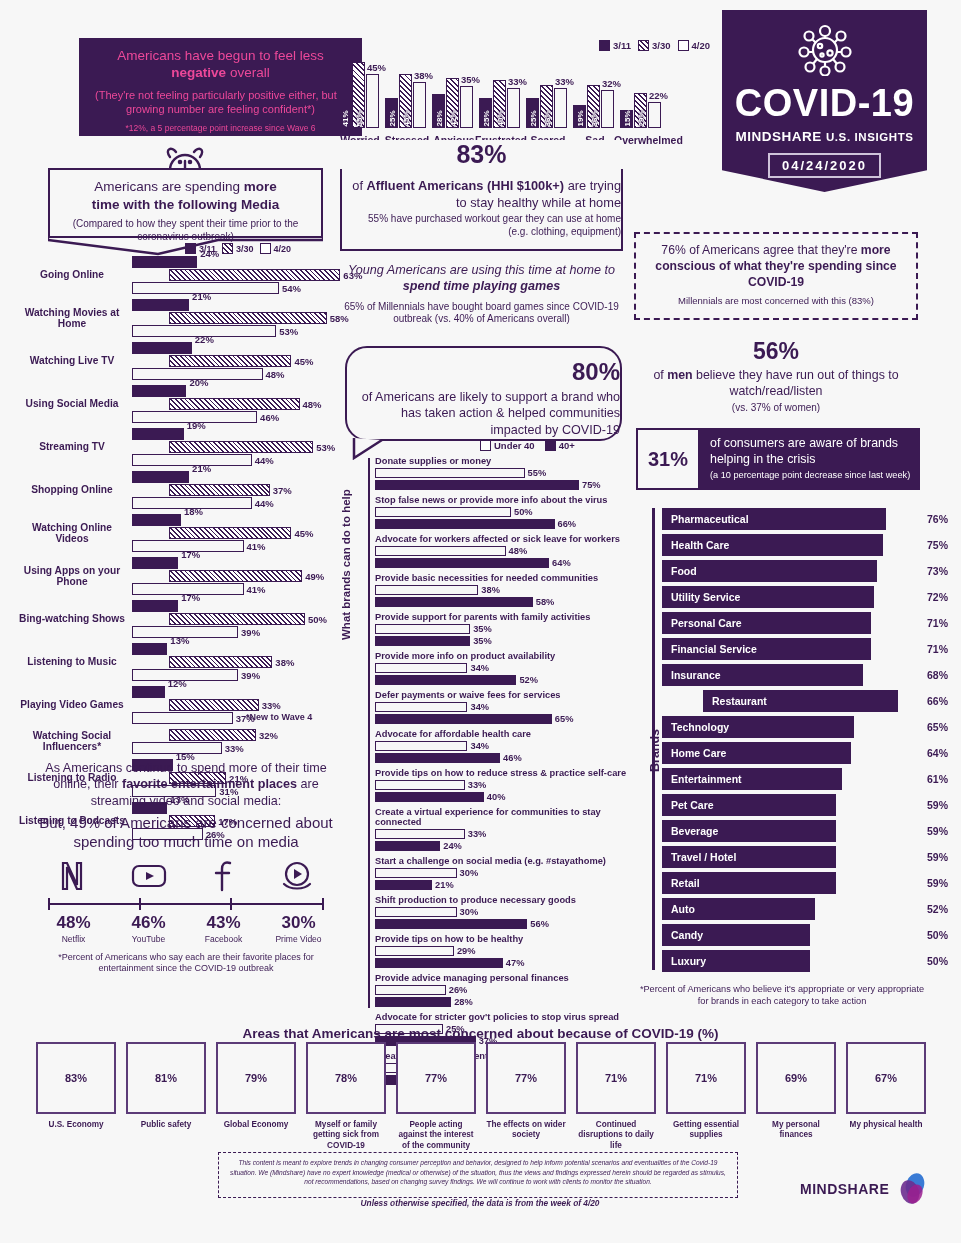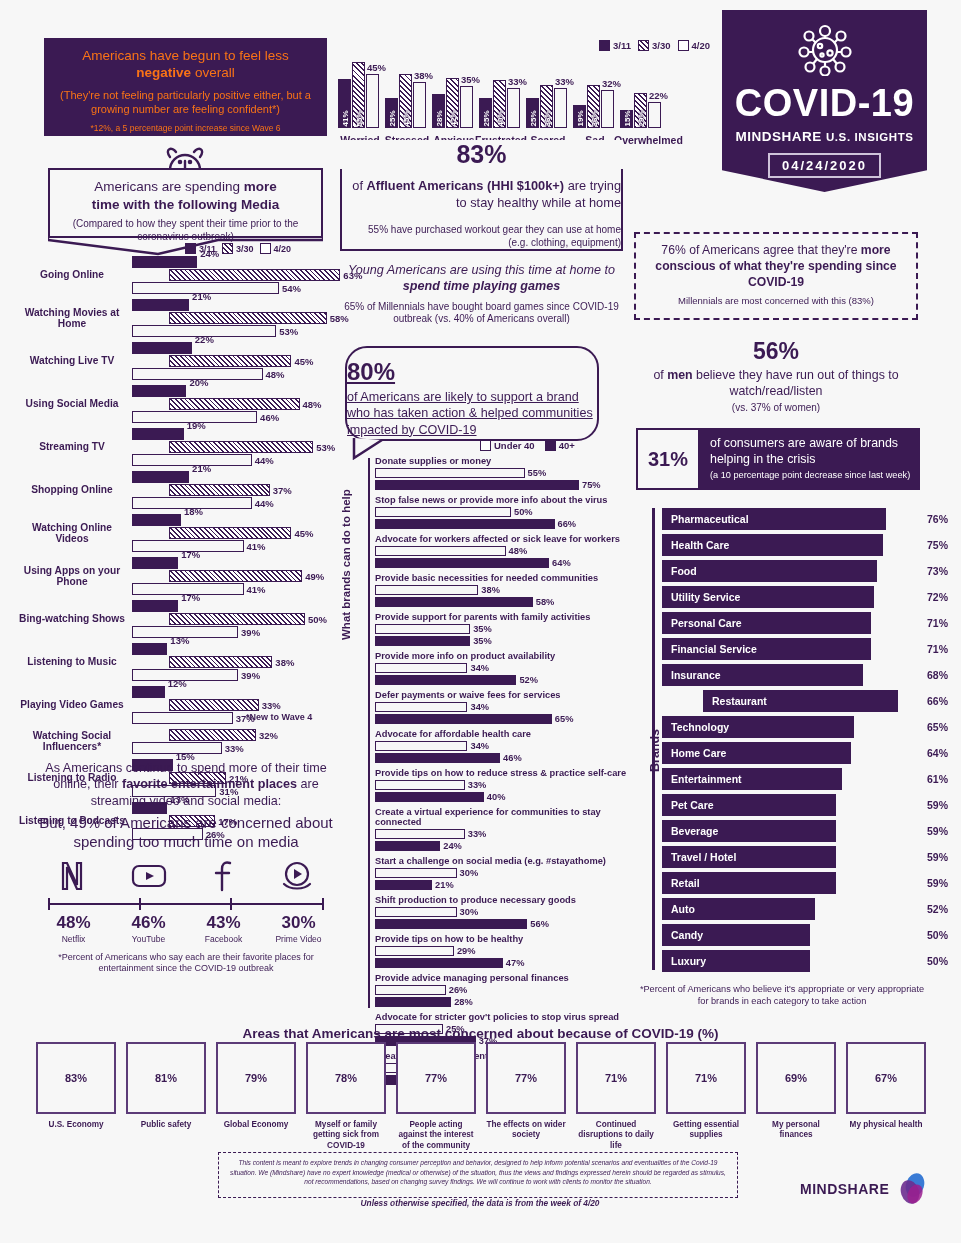--- a/index.html
+++ b/index.html
@@ -6,21 +6,21 @@
   * { box-sizing: border-box; margin: 0; padding: 0; }
   html, body {
     width: 961px; height: 1243px;
     background: #f7f7f7;
     font-family: "Liberation Sans", sans-serif;
     color: #3b1a53;
     overflow: hidden;
   }
   .page { position: relative; width: 961px; height: 1243px; background: #f7f7f7; }
   .purple-box {
-    background: #3b1a53; color: #f97316;
+    background: #3b1a53; color: #ec4899; margin-left: 35px;
   }
   .outline-box { border: 2.5px solid #3b1a53; background: #f7f7f7; }
 
   
   #header-flag {
     position: absolute; left: 722px; top: 10px; width: 205px; height: 182px;
     background: #3b1a53;
     clip-path: polygon(0 0, 100% 0, 100% 88%, 50% 100%, 0 88%);
     text-align: center; color: #fff;
   }
@@ -106,32 +106,32 @@
 
   #limited-box { position: absolute; left: 40px; top: 928px; width: 290px; height: 72px;
     text-align: center; padding-top: 8px; }
   #limited-box .t1 { font-size: 12.6px; line-height: 1.3; }
   #limited-box .t2 { font-size: 10px; margin-top: 5px; }
 
   
   #affluent { position: absolute; left: 340px; top: 166px; width: 283px; height: 85px;
     text-align: right; padding-top: 10px; }
   #affluent .a1 { font-size: 12.8px; line-height: 1.3; }
-  #affluent .a2 { font-size: 10px; line-height: 1.25; margin-top: 13px; padding-left: 12px; }
+  #affluent .a2 { font-size: 10px; line-height: 1.25; margin-top: 2px; padding-left: 12px; }
   #pct83 { position: absolute; left: 340px; top: 140px; width: 283px; text-align: center;
     font-size: 25px; font-weight: bold; background: #f7f7f7; }
   #pct83 span { background: #f7f7f7; padding: 0 8px; }
 
   #young { position: absolute; left: 340px; top: 262px; width: 283px; text-align: center; }
   #young .y1 { font-size: 12.6px; line-height: 1.3; font-style: italic; }
   #young .y2 { font-size: 10px; line-height: 1.25; margin-top: 6px; }
 
-  #support-bubble { position: absolute; left: 345px; top: 346px; width: 254px; height: 95px;
+  #support-bubble { position: absolute; left: 345px; top: 346px; width: 277px; height: 95px;
     border: 2.5px solid #3b1a53; border-radius: 22px; background: #f7f7f7;
-    text-align: left; padding-top: 10px; text-decoration: underline; }
+    text-align: right; padding-top: 10px; }
   #support-bubble .s0 { font-size: 24px; font-weight: bold; }
   #support-bubble .s1 { font-size: 12.6px; line-height: 1.3; margin-top: 3px; }
 
   
   #brandhelp-legend { position: absolute; left: 480px; top: 440px; font-size: 9.5px; font-weight: bold;
     display: flex; gap: 10px; align-items: center; }
   #brandhelp { position: absolute; left: 345px; top: 456px; width: 285px; }
   #bh-axis-label { position: absolute; left: 340px; top: 640px; transform: rotate(-90deg);
     transform-origin: left top; font-size: 11.5px; font-weight: bold; white-space: nowrap; }
   #bh-axis-line { position: absolute; left: 368px; top: 458px; width: 2px; height: 550px; background: #3b1a53; }

